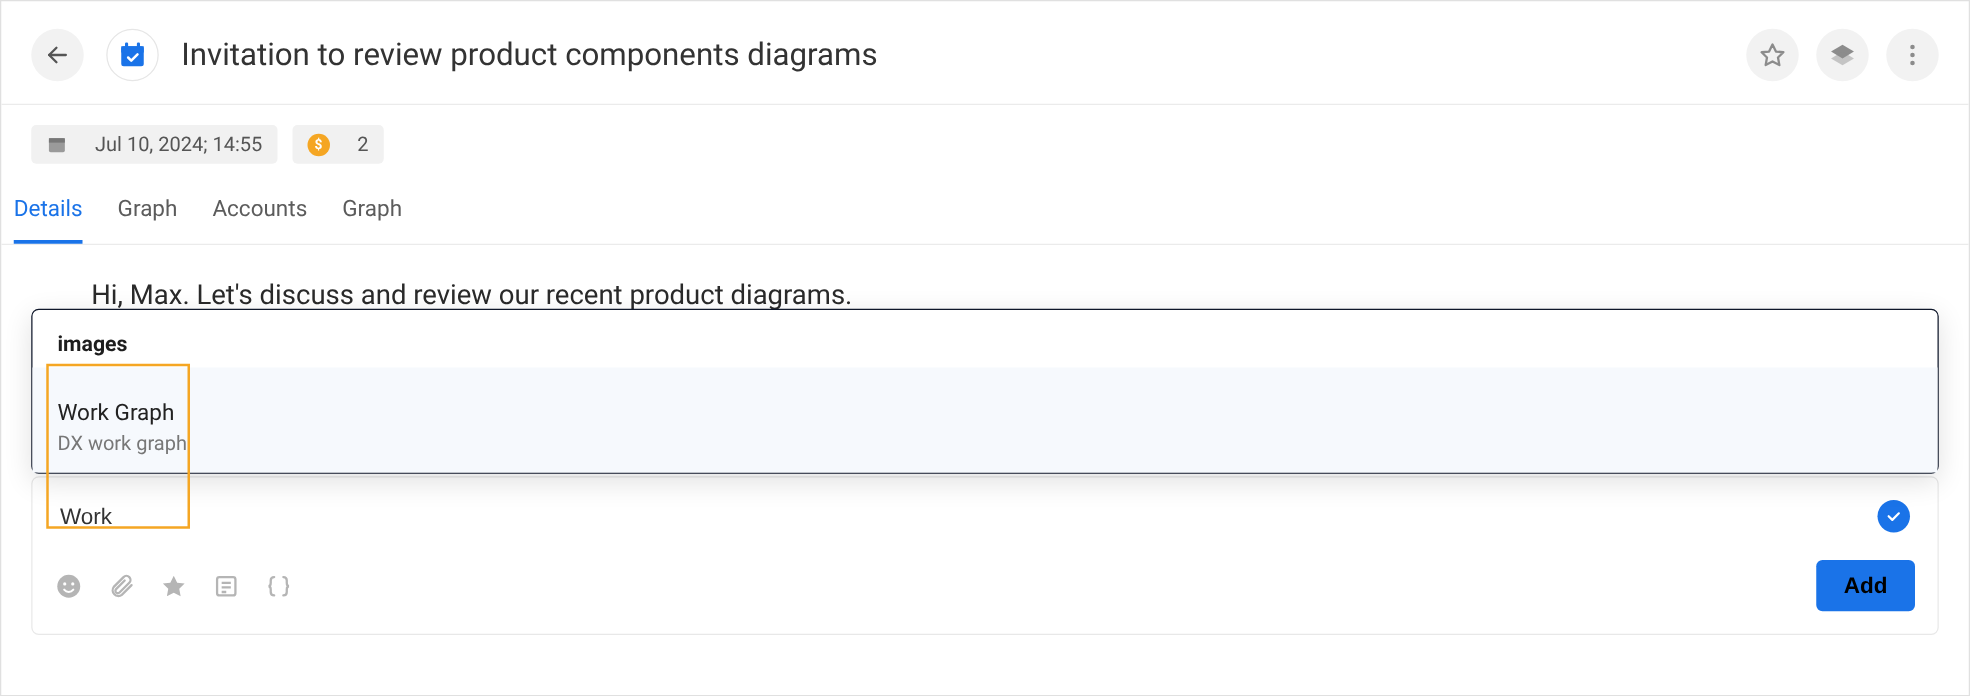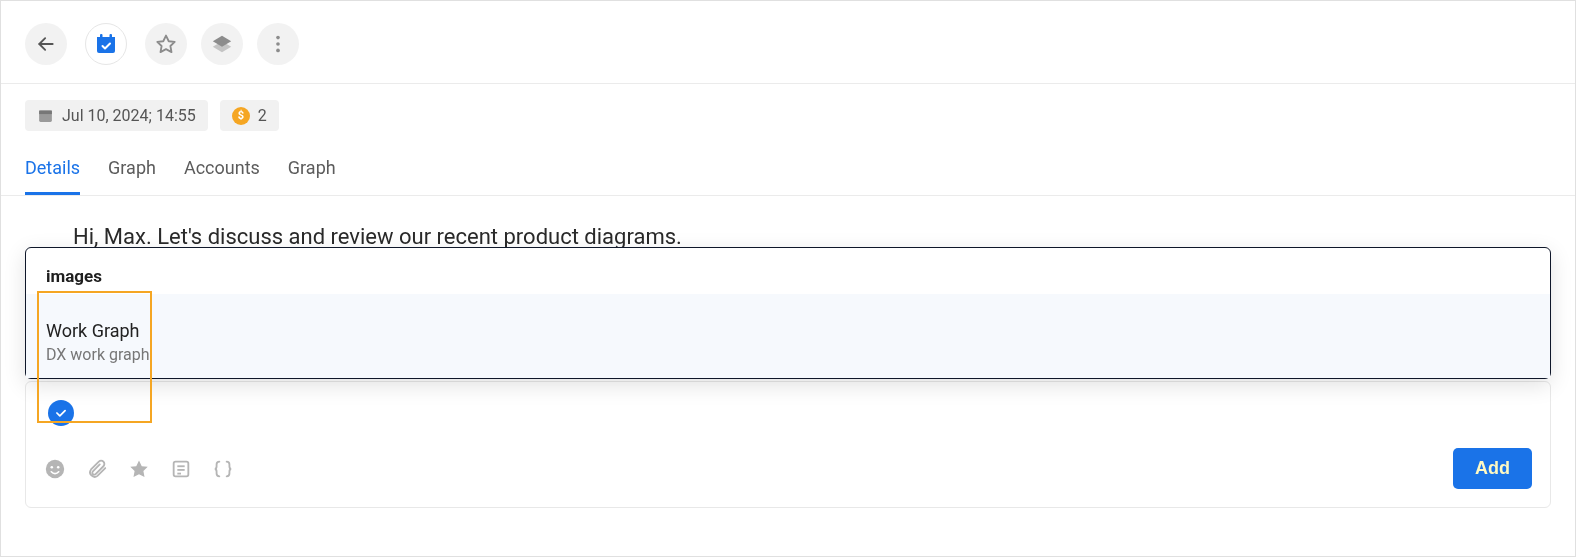--- a/index.html
+++ b/index.html
@@ -47,35 +47,35 @@
     gap: 12px;
     padding: 16px 24px 8px 24px;
     align-items: center;
   }
   .chip {
     background: #f1f1f1;
     border-radius: 4px;
     padding: 6px 12px;
     display: flex;
     align-items: center;
-    gap: 8px;
+    gap: 22px;
     color: #555;
     font-size: 16px;
   }
   .chip .cal-ic { color: #8a8a8a; }
   .coin {
     width: 18px; height: 18px; border-radius: 50%;
     background: #f5a623;
     display: flex; align-items: center; justify-content: center;
     color: #fff; font-size: 11px; font-weight: 700;
   }
   .tabs {
     display: flex;
     gap: 28px;
-    padding: 18px 24px 0 24px;
+    padding: 18px 24px 0 10px;
     border-bottom: 1px solid #ebebeb;
   }
   .tab {
     padding-bottom: 14px;
     font-size: 18px;
     color: #5c5c5c;
     cursor: pointer;
   }
   .tab.active {
     color: #1a73e8;
@@ -142,21 +142,21 @@
   .comment-toolbar {
     display: flex;
     align-items: center;
     padding: 12px 18px 18px 18px;
     gap: 20px;
   }
   .tool-ic { color: #b5b5b5; cursor: pointer; display:flex; align-items:center; justify-content:center; }
   .spacer { flex: 1; }
   .add-btn {
     background: #1a73e8;
-    color: #fef9c3;
+    color: #000000;
     border: none;
     border-radius: 5px;
     font-size: 18px;
     font-weight: 600;
     padding: 10px 22px;
     cursor: pointer;
   }
 </style>
 </head>
 <body>
@@ -170,20 +170,21 @@
   </div>
   <div class="event-icon">
     <svg width="24" height="24" viewBox="0 0 24 24">
       <rect x="3" y="5" width="18" height="16" rx="2" fill="#1a73e8"></rect>
       <rect x="3" y="5" width="18" height="5" fill="#1a73e8"></rect>
       <rect x="6" y="2" width="2.5" height="5" rx="1" fill="#1a73e8"></rect>
       <rect x="15.5" y="2" width="2.5" height="5" rx="1" fill="#1a73e8"></rect>
       <polyline points="8.5 14 11 16.5 16 11.5" fill="none" stroke="#fff" stroke-width="2" stroke-linecap="round" stroke-linejoin="round"></polyline>
     </svg>
   </div>
+  <div class="title">Invitation to review product components diagrams</div>
   <div class="header-right">
     <div class="icon-btn">
       <svg width="22" height="22" viewBox="0 0 24 24" fill="none" stroke="#8c8c8c" stroke-width="2" stroke-linejoin="round">
           <polygon points="12 2.8 15 9 21.5 9.6 16.8 14.2 18 20.8 12 17.6 6 20.8 7.2 14.2 2.5 9.6 9 9"></polygon>
         </svg>
     </div>
     <div class="icon-btn">
       <svg width="22" height="22" viewBox="0 0 24 24" fill="#8c8c8c">
           <polygon points="12 3 22 9 12 15 2 9"></polygon>
           <polygon points="12 12 22 18 12 24 2 18" opacity="0.45" transform="translate(0 -3)"></polygon>
@@ -229,20 +230,21 @@
   <div class="suggestion">
     <div class="s-title">Work Graph</div>
     <div class="s-sub">DX work graph</div>
   </div>
 </div>
 
 <div class="highlight-box" style="left:36px; top:290px; width:115px; height:132px;"></div>
 
 <div class="comment-box">
   <div class="comment-input-row">
+    <input class="comment-input" value="Work" style="">
     <div class="check-badge">
       <svg width="14" height="14" viewBox="0 0 24 24" fill="none" stroke="#fff" stroke-width="3" stroke-linecap="round" stroke-linejoin="round">
           <polyline points="5 12 10 17 19 8"></polyline>
         </svg>
     </div>
   </div>
   <div class="comment-toolbar">
     <span class="tool-ic">
       <svg width="22" height="22" viewBox="0 0 24 24" fill="#b5b5b5">
           <circle cx="12" cy="12" r="10"></circle>

